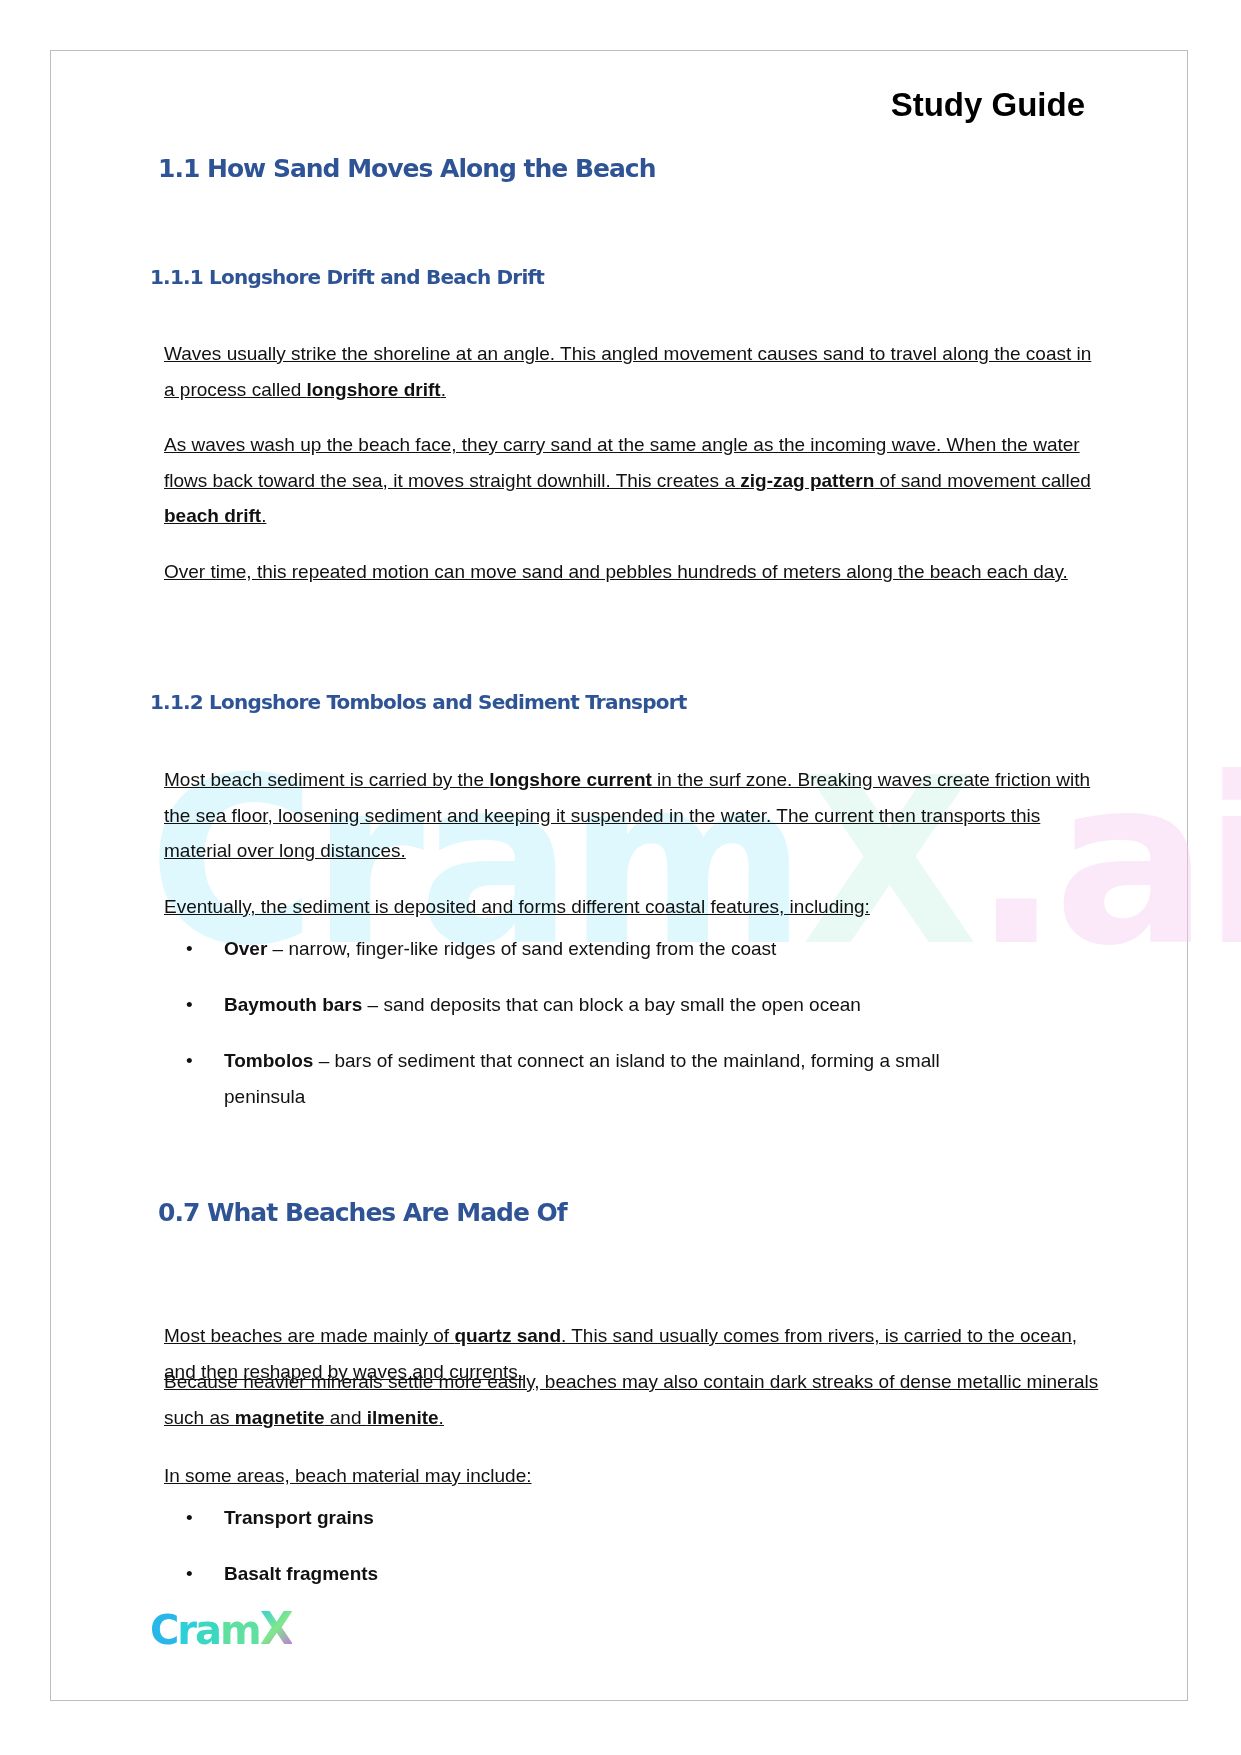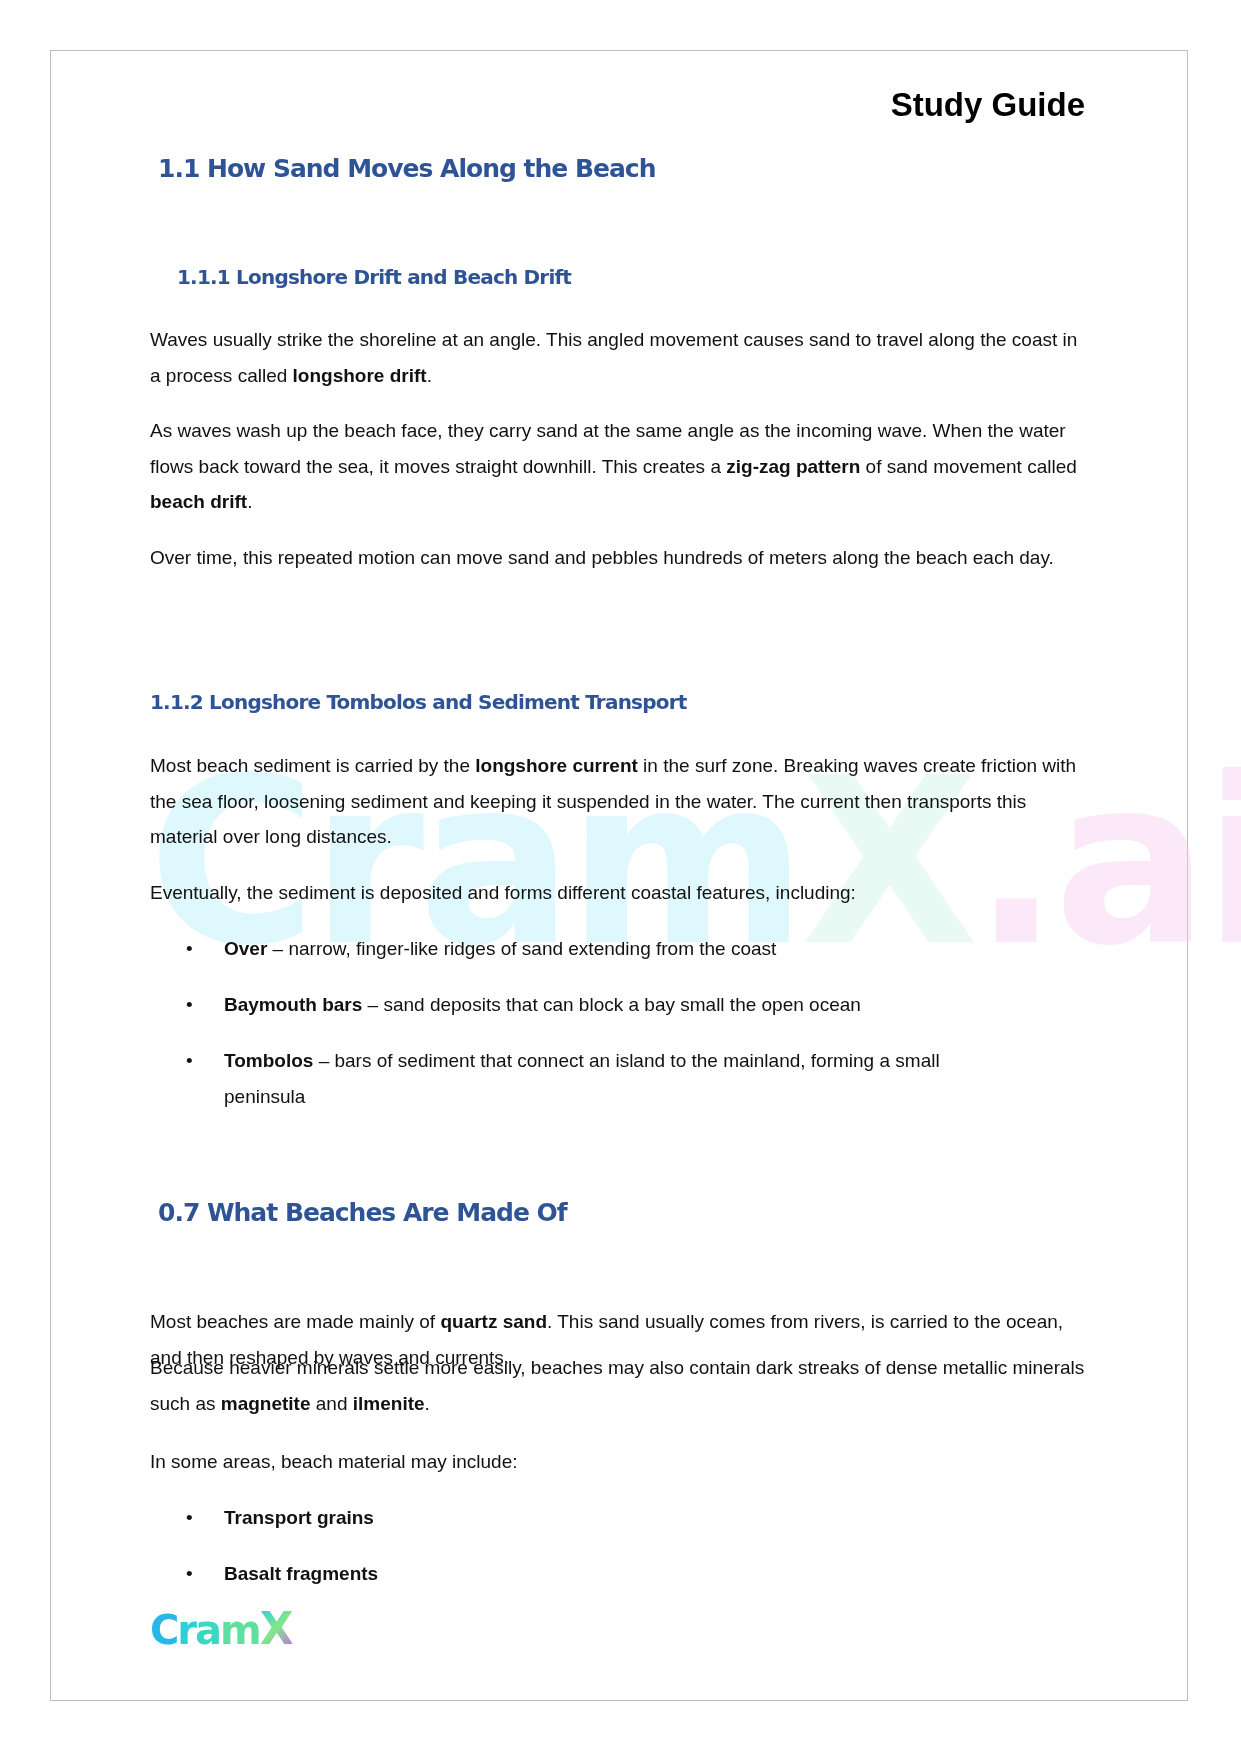--- a/index.html
+++ b/index.html
@@ -76,24 +76,25 @@
       font-weight: bold;
       font-size: 20px;
       letter-spacing: -0.8px;
       color: #2f5496;
       white-space: nowrap;
     }
     .para {
       position: absolute;
       left: 0;
       width: 940px;
-      margin: 0;
+      margin: 14px;
       font-size: 19px;
       line-height: 35.5px;
       color: #111;
+      text-decoration: underline;
     }
     .para b { font-weight: bold; }
     .bullet {
       position: absolute;
       left: 0;
       width: 940px;
       margin: 0;
       font-size: 19px;
       line-height: 35.5px;
       color: #111;
@@ -136,21 +137,21 @@
 <div class="page-frame"></div>
 
 <div class="watermark"><span class="wm-cram">Cram</span><span class="wm-x">X</span><span class="wm-ai">.ai</span></div>
 
 <h1 class="doc-title">Study Guide</h1>
 
 <div class="content">
 
   <h2 class="h1" style="top:146px;">1.1 How Sand Moves Along the Beach</h2>
 
-  <h3 class="h2" style="top:265px;margin-left:27px;">1.1.1 Longshore Drift and Beach Drift</h3>
+  <h3 class="h2" style="top:265px;">1.1.1 Longshore Drift and Beach Drift</h3>
 
   <p class="para" style="top:322px;">
     <span>Waves usually strike the shoreline at an angle. This angled movement causes sand to travel along the coast in a process called </span><b>longshore drift</b><span>.</span>
   </p>
 
   <p class="para" style="top:413px;">
     <span>As waves wash up the beach face, they carry sand at the same angle as the incoming wave. When the water flows back toward the sea, it moves straight downhill. This creates a </span><b>zig-zag pattern</b><span> of sand movement called </span><b>beach drift</b><span>.</span>
   </p>
 
   <p class="para" style="top:540px;">

